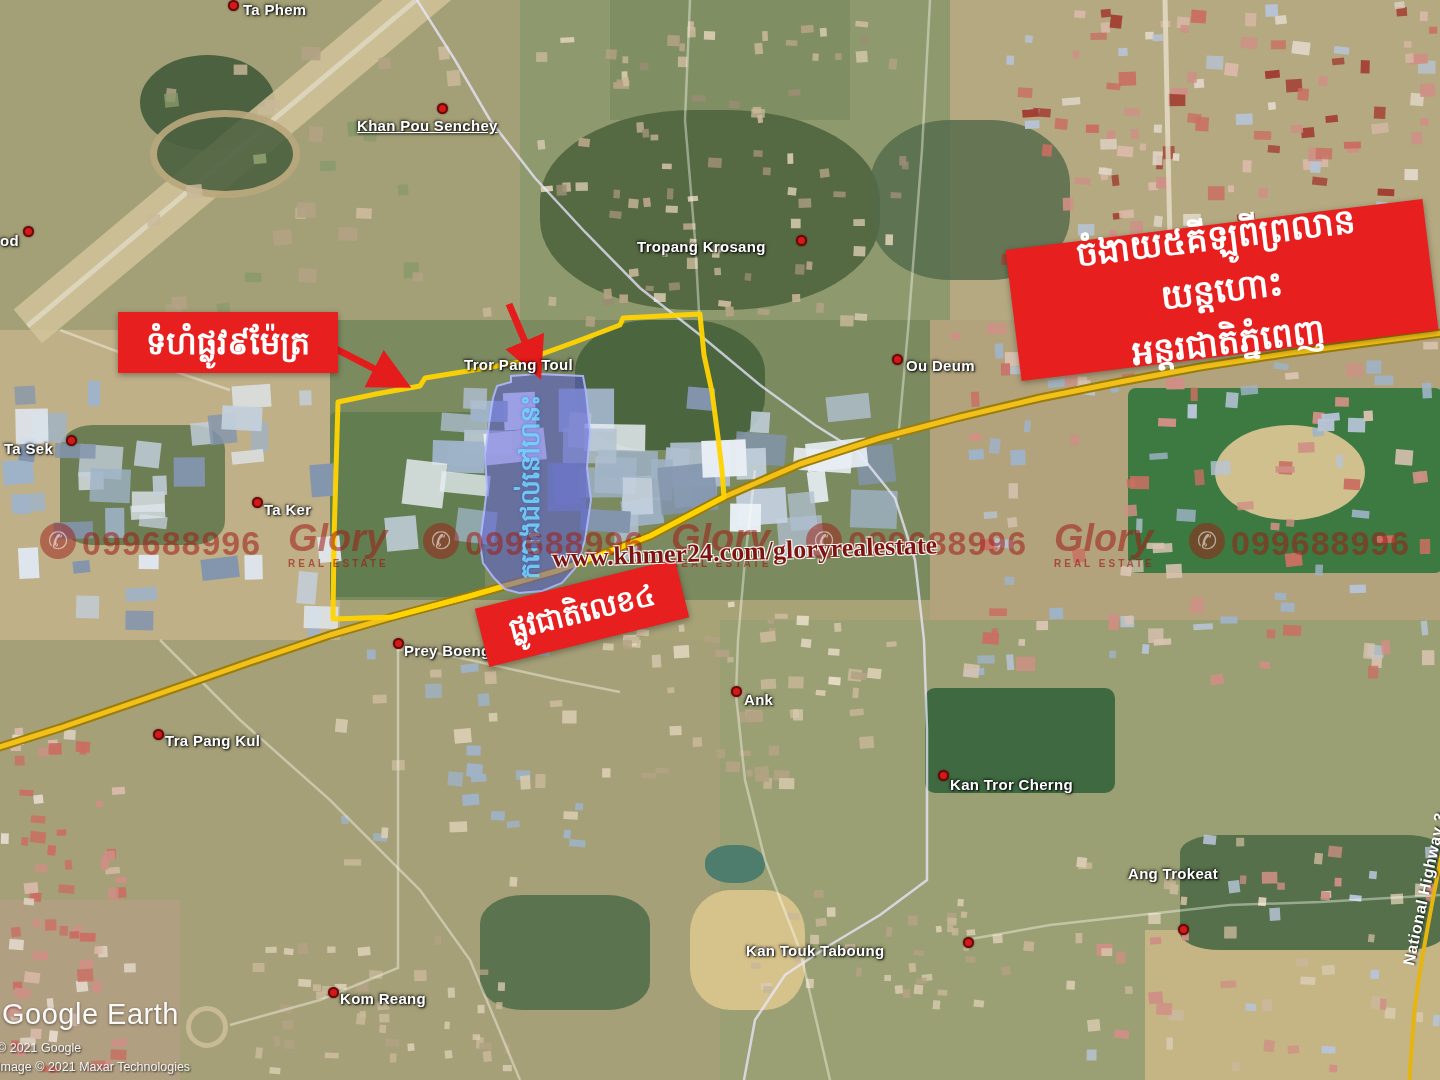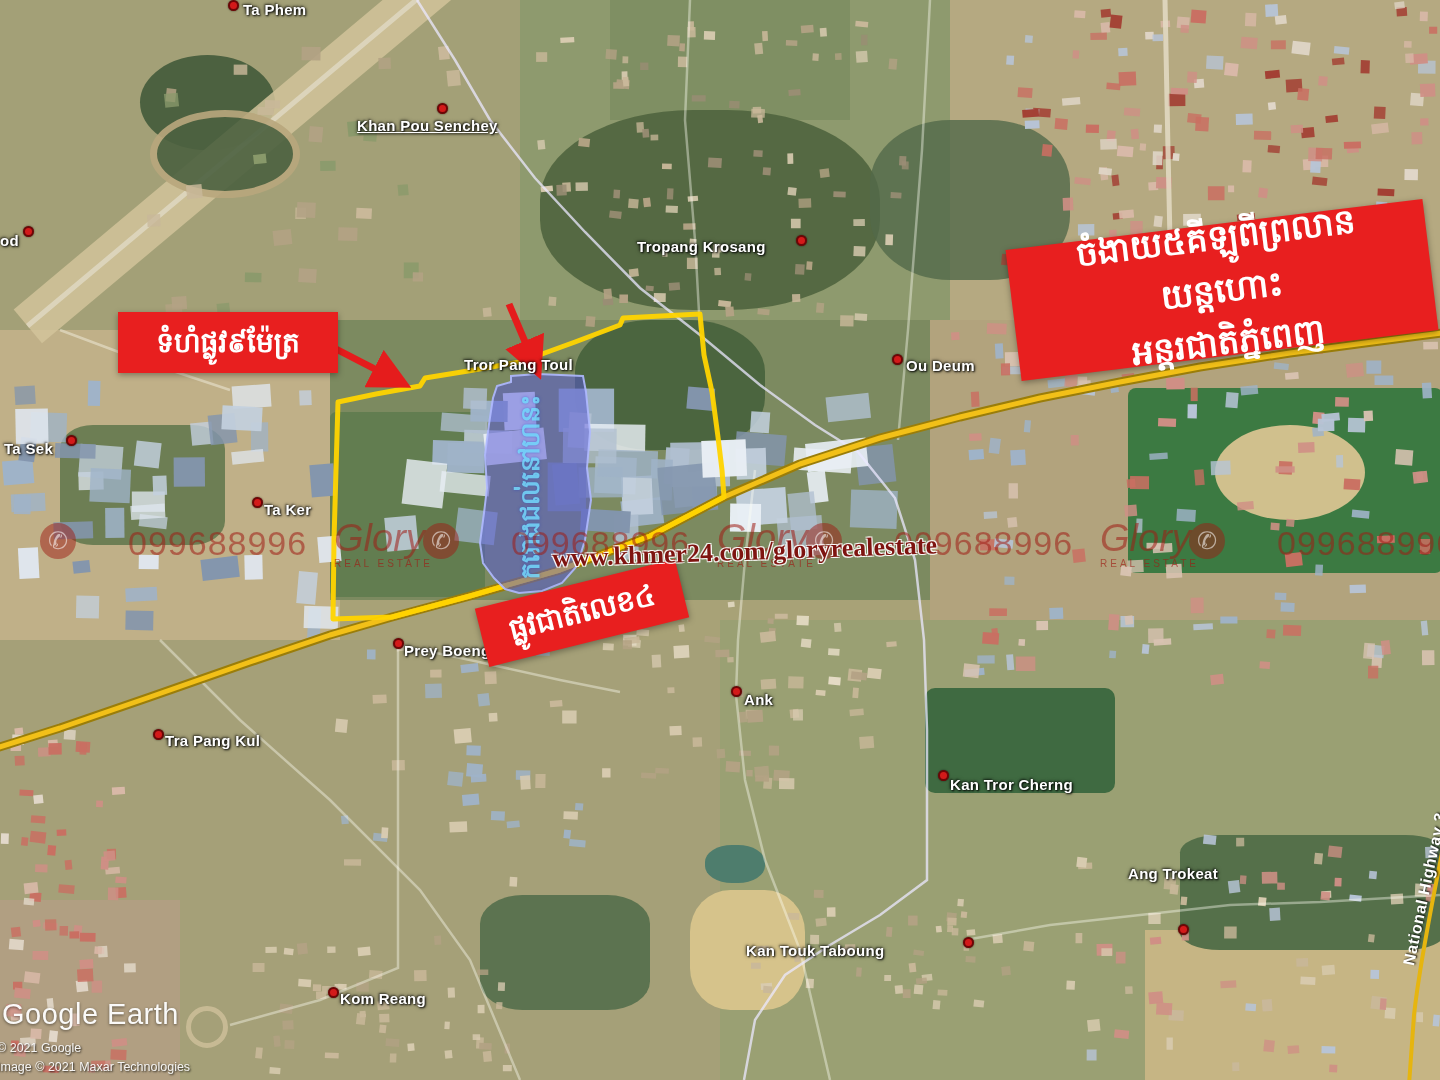--- a/index.html
+++ b/index.html
@@ -12,27 +12,27 @@
     letter-spacing:.3px;white-space:nowrap;
     text-shadow:1px 1px 2px rgba(0,0,0,.95),-1px -1px 2px rgba(0,0,0,.55),0 0 4px rgba(0,0,0,.6);}
   .place-dot{position:absolute;width:11px;height:11px;border-radius:50%;
     background:#d31a1a;border:2px solid #6d0606;box-shadow:0 0 2px rgba(0,0,0,.6);}
   .redbox{position:absolute;background:#e81f1f;color:#fff;font-weight:bold;
     font-family:"DejaVu Sans",sans-serif;display:flex;align-items:center;justify-content:center;
     text-align:center;box-shadow:0 2px 6px rgba(0,0,0,.35);line-height:1.5;}
   .banner{position:absolute;left:1012px;top:224px;width:420px;height:132px;
     transform:rotate(-7deg);font-size:34px;padding:6px 10px;flex-direction:column;line-height:1.55;}
   .box-site{left:404px;top:239px;width:160px;height:63px;font-size:29px;}
-  .box-roadwidth{left:118px;top:312px;width:220px;height:61px;font-size:28px;}
+  .box-roadwidth{left:118px;top:312px;width:220px;height:61px;font-size:32px;}
   .box-nr4{left:479px;top:583px;width:206px;height:60px;font-size:29px;transform:rotate(-14deg);}
   .shield{position:absolute;left:1098px;top:333px;width:30px;height:34px;
     background:linear-gradient(#5a7fd8,#2c4fa8);border:2px solid #d7e0f5;
     border-radius:7px 7px 13px 13px;color:#fff;font-weight:bold;font-size:17px;
     display:flex;align-items:center;justify-content:center;box-shadow:0 1px 3px rgba(0,0,0,.4);}
-  .wm{position:absolute;color:rgba(158,28,20,.55);font-weight:normal;white-space:nowrap;margin-left:46px;}
+  .wm{position:absolute;color:rgba(158,28,20,.55);font-weight:bold;white-space:nowrap;}
   .wm-phone{font-size:34px;letter-spacing:1px;top:524px;}
   .wm-icon{position:absolute;top:523px;width:36px;height:36px;border-radius:50%;
     background:rgba(158,28,20,.5);color:rgba(255,255,255,.55);font-size:24px;
     display:flex;align-items:center;justify-content:center;}
   .wm-glory{top:519px;font-size:38px;font-style:italic;text-align:left;line-height:1;}
   .wm-glory small{display:block;font-size:10px;font-style:normal;letter-spacing:3px;
     color:rgba(158,28,20,.65);margin-top:2px;}
   .wm-url{position:absolute;left:552px;top:537px;transform:rotate(-2deg);
     font-family:"Liberation Serif","DejaVu Serif",serif;font-weight:bold;font-size:26px;
     color:#7e1410;white-space:nowrap;

